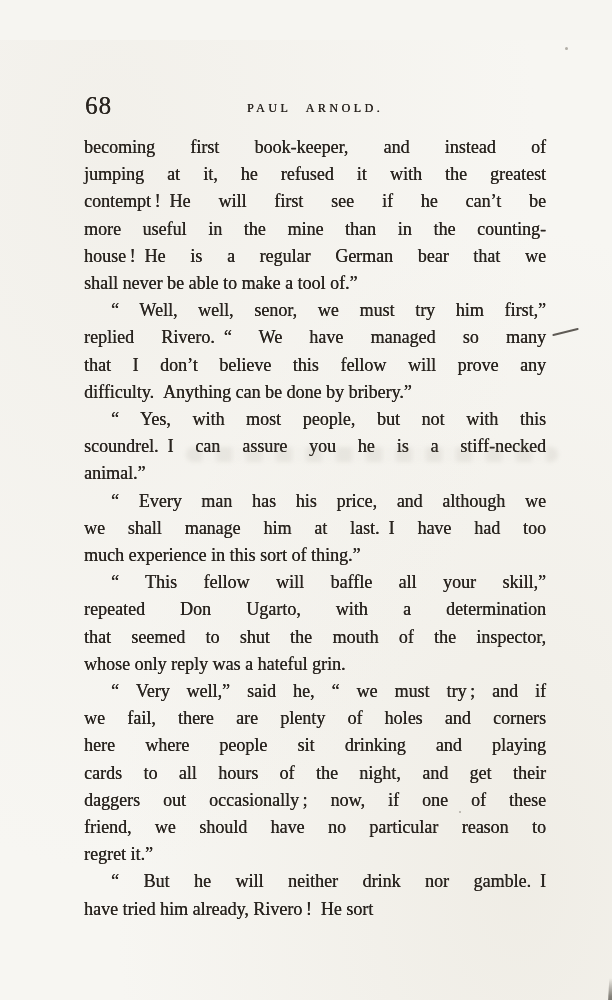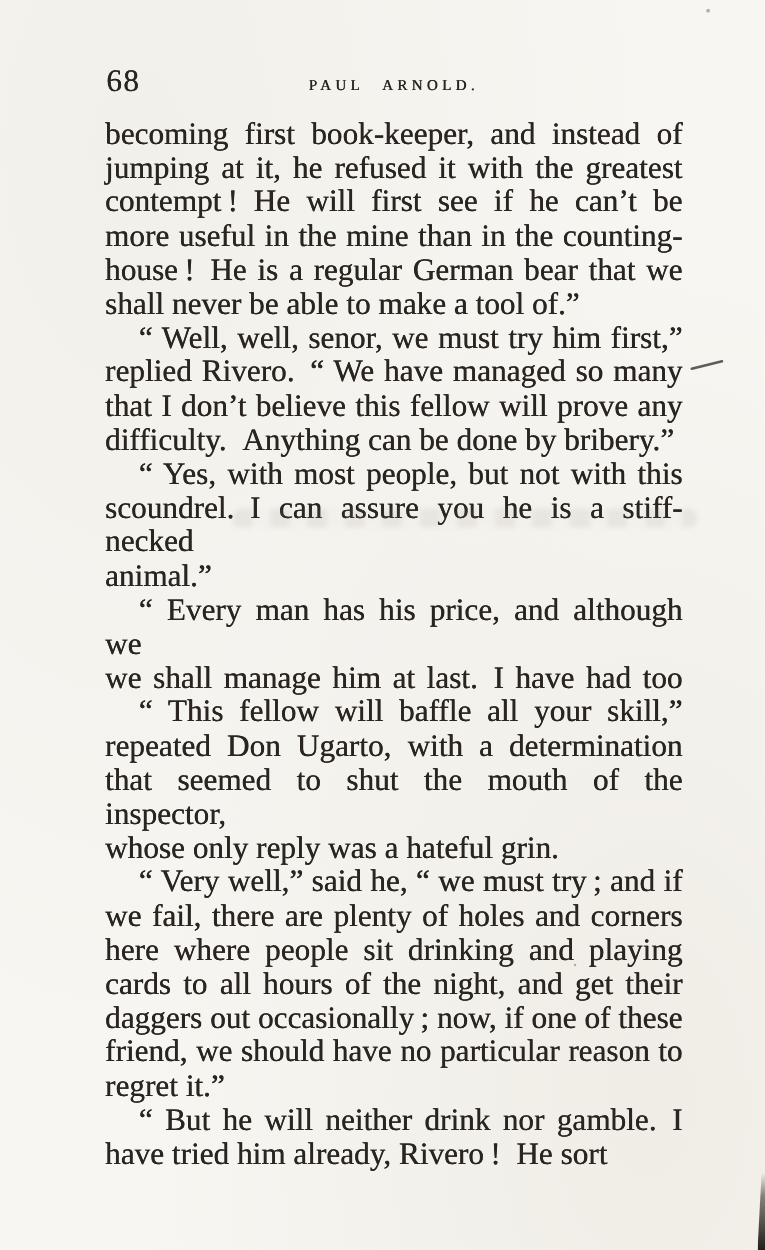--- a/index.html
+++ b/index.html
@@ -10,35 +10,36 @@
     background: #f6f5f1;
     font-family: "Liberation Serif", serif;
     color: #2a2520;
   }
   .page {
     position: absolute; inset: 0;
     background:
       radial-gradient(ellipse at 18% 12%, rgba(238,235,228,0.55), transparent 60%),
       radial-gradient(ellipse at 85% 88%, rgba(233,229,219,0.55), transparent 55%),
       #f7f6f2;
+    margin-top: 40px;
   }
   .page-number {
     position: absolute; left: 85px; top: 52px;
     font-size: 25px; letter-spacing: 1px;
     text-shadow: 0.25px 0 0 currentColor;
   }
   .running-title {
     position: absolute; left: 84px; top: 61px; width: 462px;
     text-align: center;
     font-size: 12px; letter-spacing: 3.5px; word-spacing: 9px;
     text-shadow: 0.35px 0 0 currentColor;
   }
   .text-block {
     position: absolute; left: 84px; top: 94px; width: 462px;
-    font-size: 25px; line-height: 27.2px;
+    font-size: 18px; line-height: 27.2px;
     text-shadow: 0.25px 0 0 currentColor;
   }
   .line { text-align: justify; text-align-last: justify; }
   .line.last { text-align: center; text-align-last: left; }
   .line.indent { text-indent: 27px; }
   .pen-mark {
     position: absolute; left: 552px; top: 291px;
     width: 27px; height: 2px; border-radius: 1px;
     background: #44403a; opacity: 0.85;
     transform: rotate(-14deg);
@@ -91,20 +92,21 @@
         <div class="line last">difficulty. Anything can be done by bribery.”</div>
       </div>
       <div>
         <div class="line indent">“ Yes, with most people, but not with this</div>
         <div class="line">scoundrel. I can assure you he is a stiff-necked</div>
         <div class="line last">animal.”</div>
       </div>
       <div>
         <div class="line indent">“ Every man has his price, and although we</div>
         <div class="line">we shall manage him at last. I have had too</div>
+        <div class="line last">much experience in this sort of thing.”</div>
       </div>
       <div>
         <div class="line indent">“ This fellow will baffle all your skill,”</div>
         <div class="line">repeated Don Ugarto, with a determination</div>
         <div class="line">that seemed to shut the mouth of the inspector,</div>
         <div class="line last">whose only reply was a hateful grin.</div>
       </div>
       <div>
         <div class="line indent">“ Very well,” said he, “ we must try ; and if</div>
         <div class="line">we fail, there are plenty of holes and corners</div>

